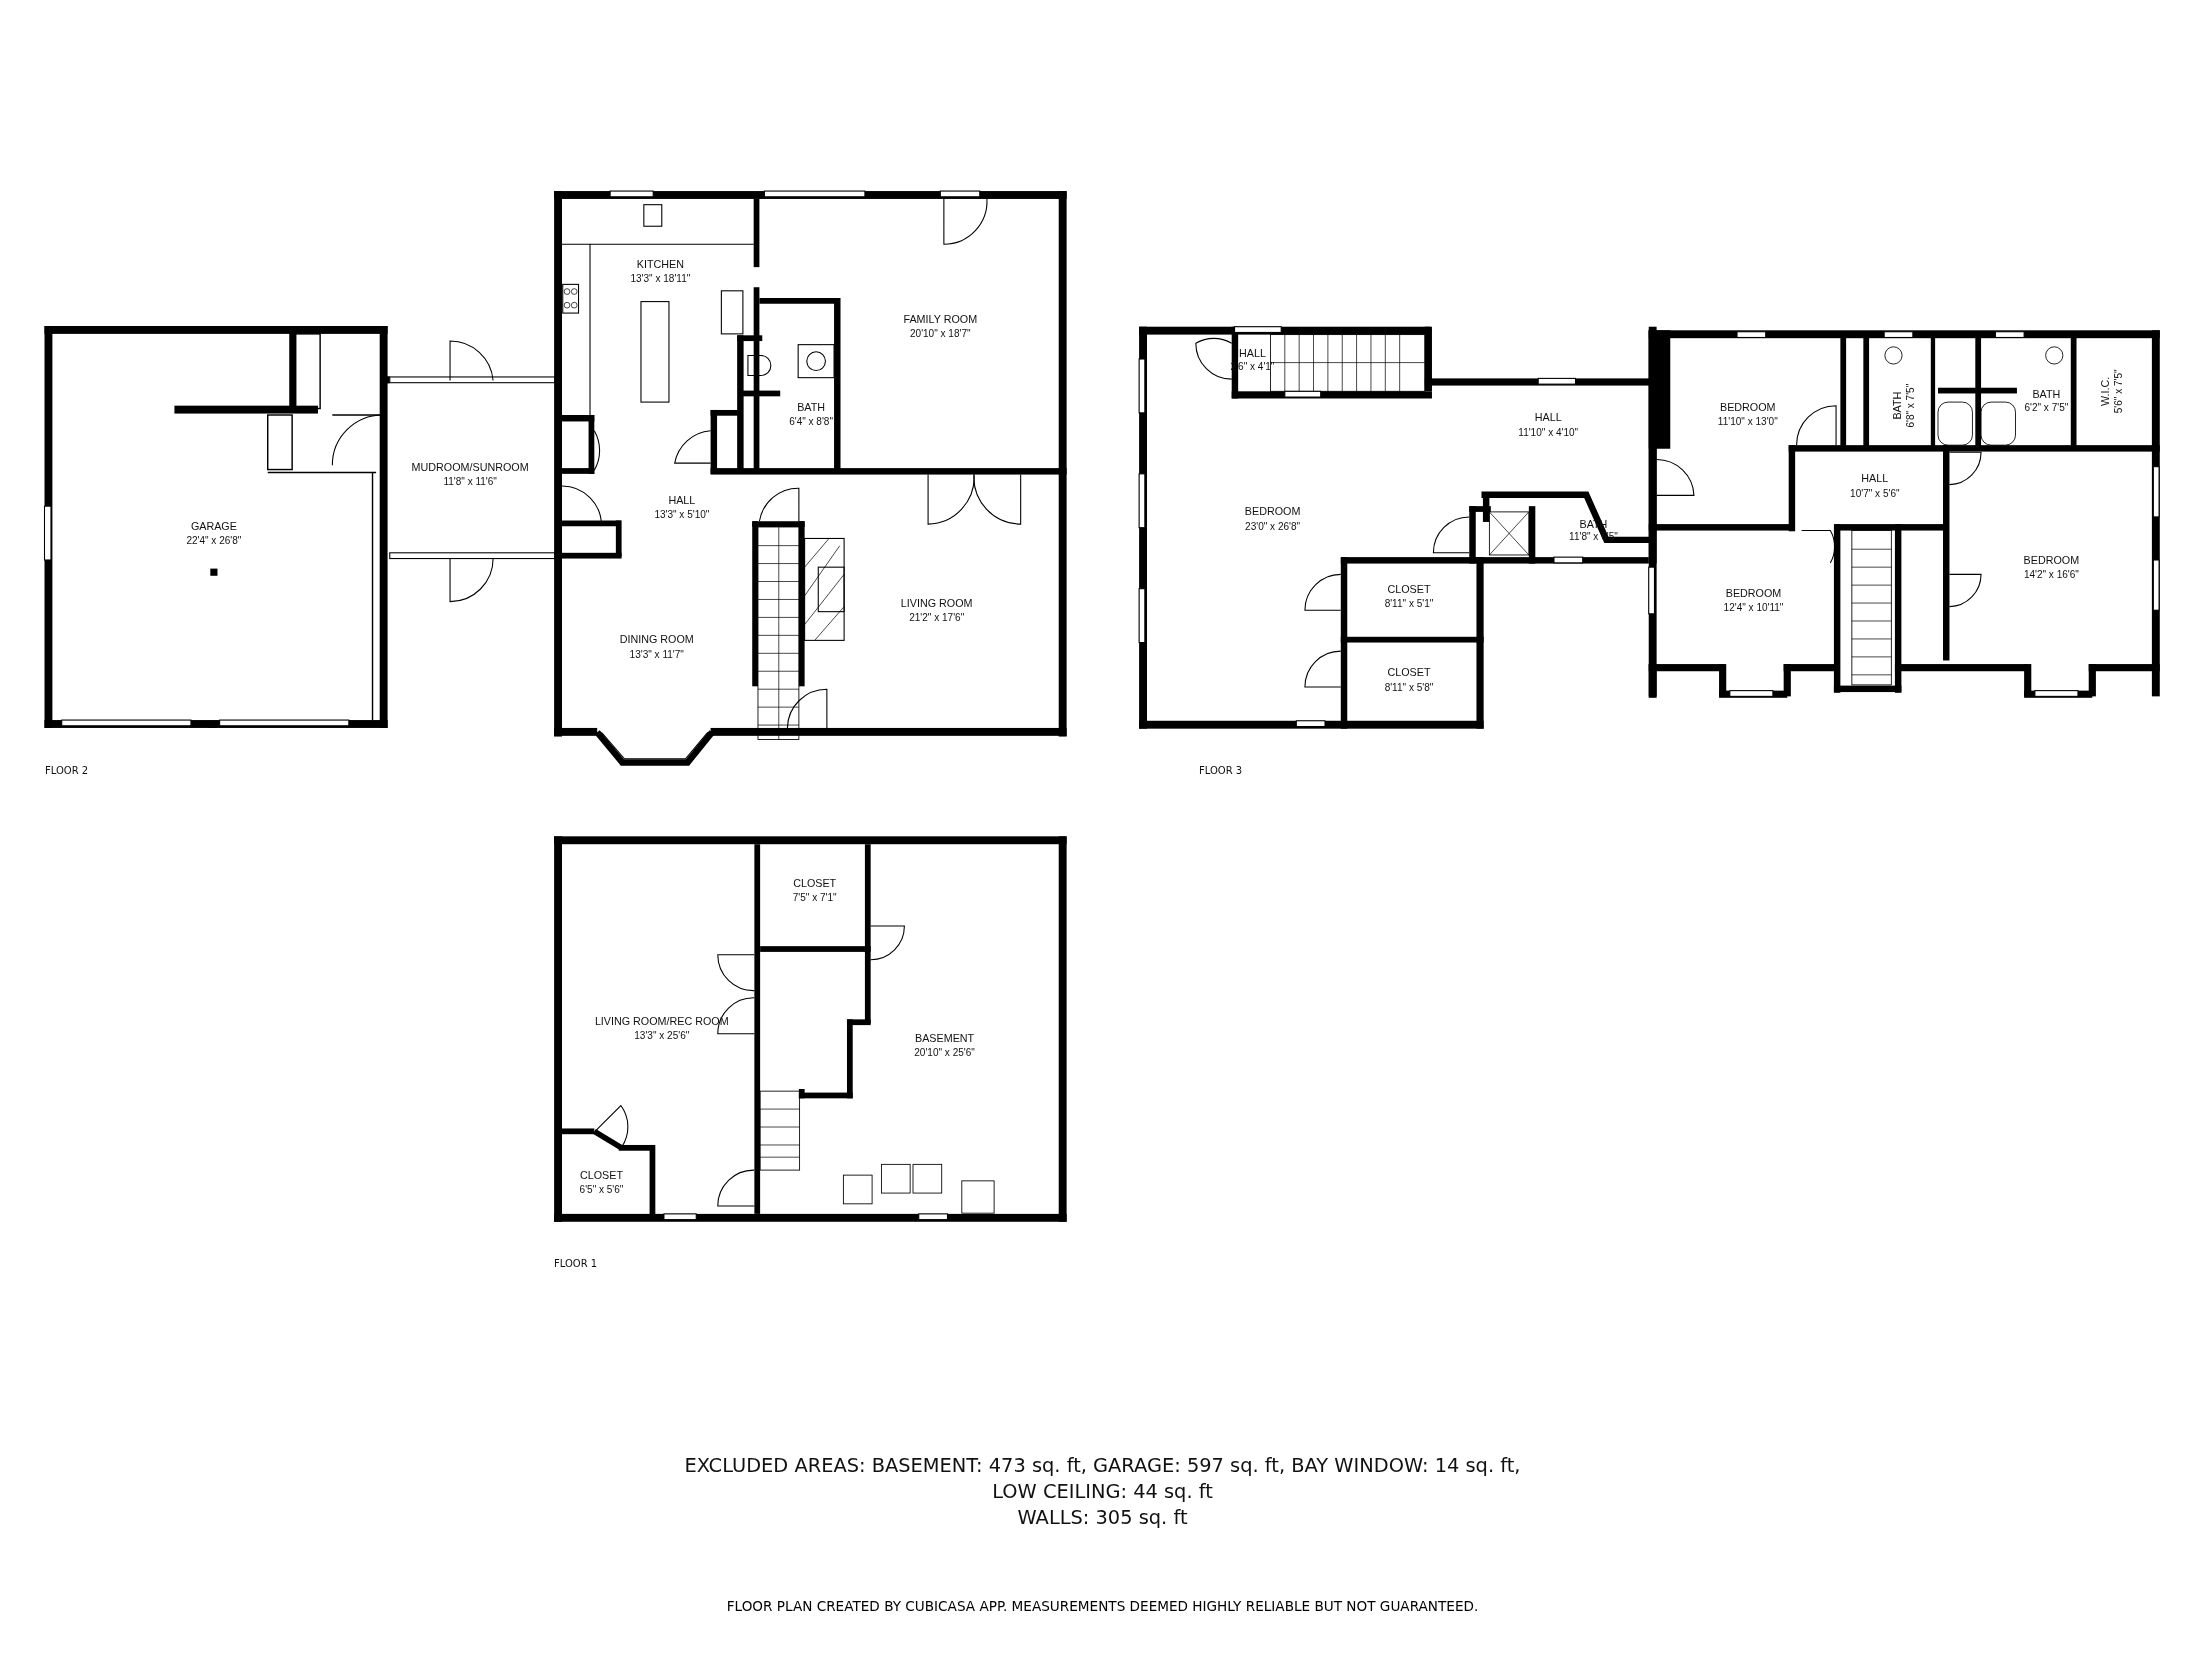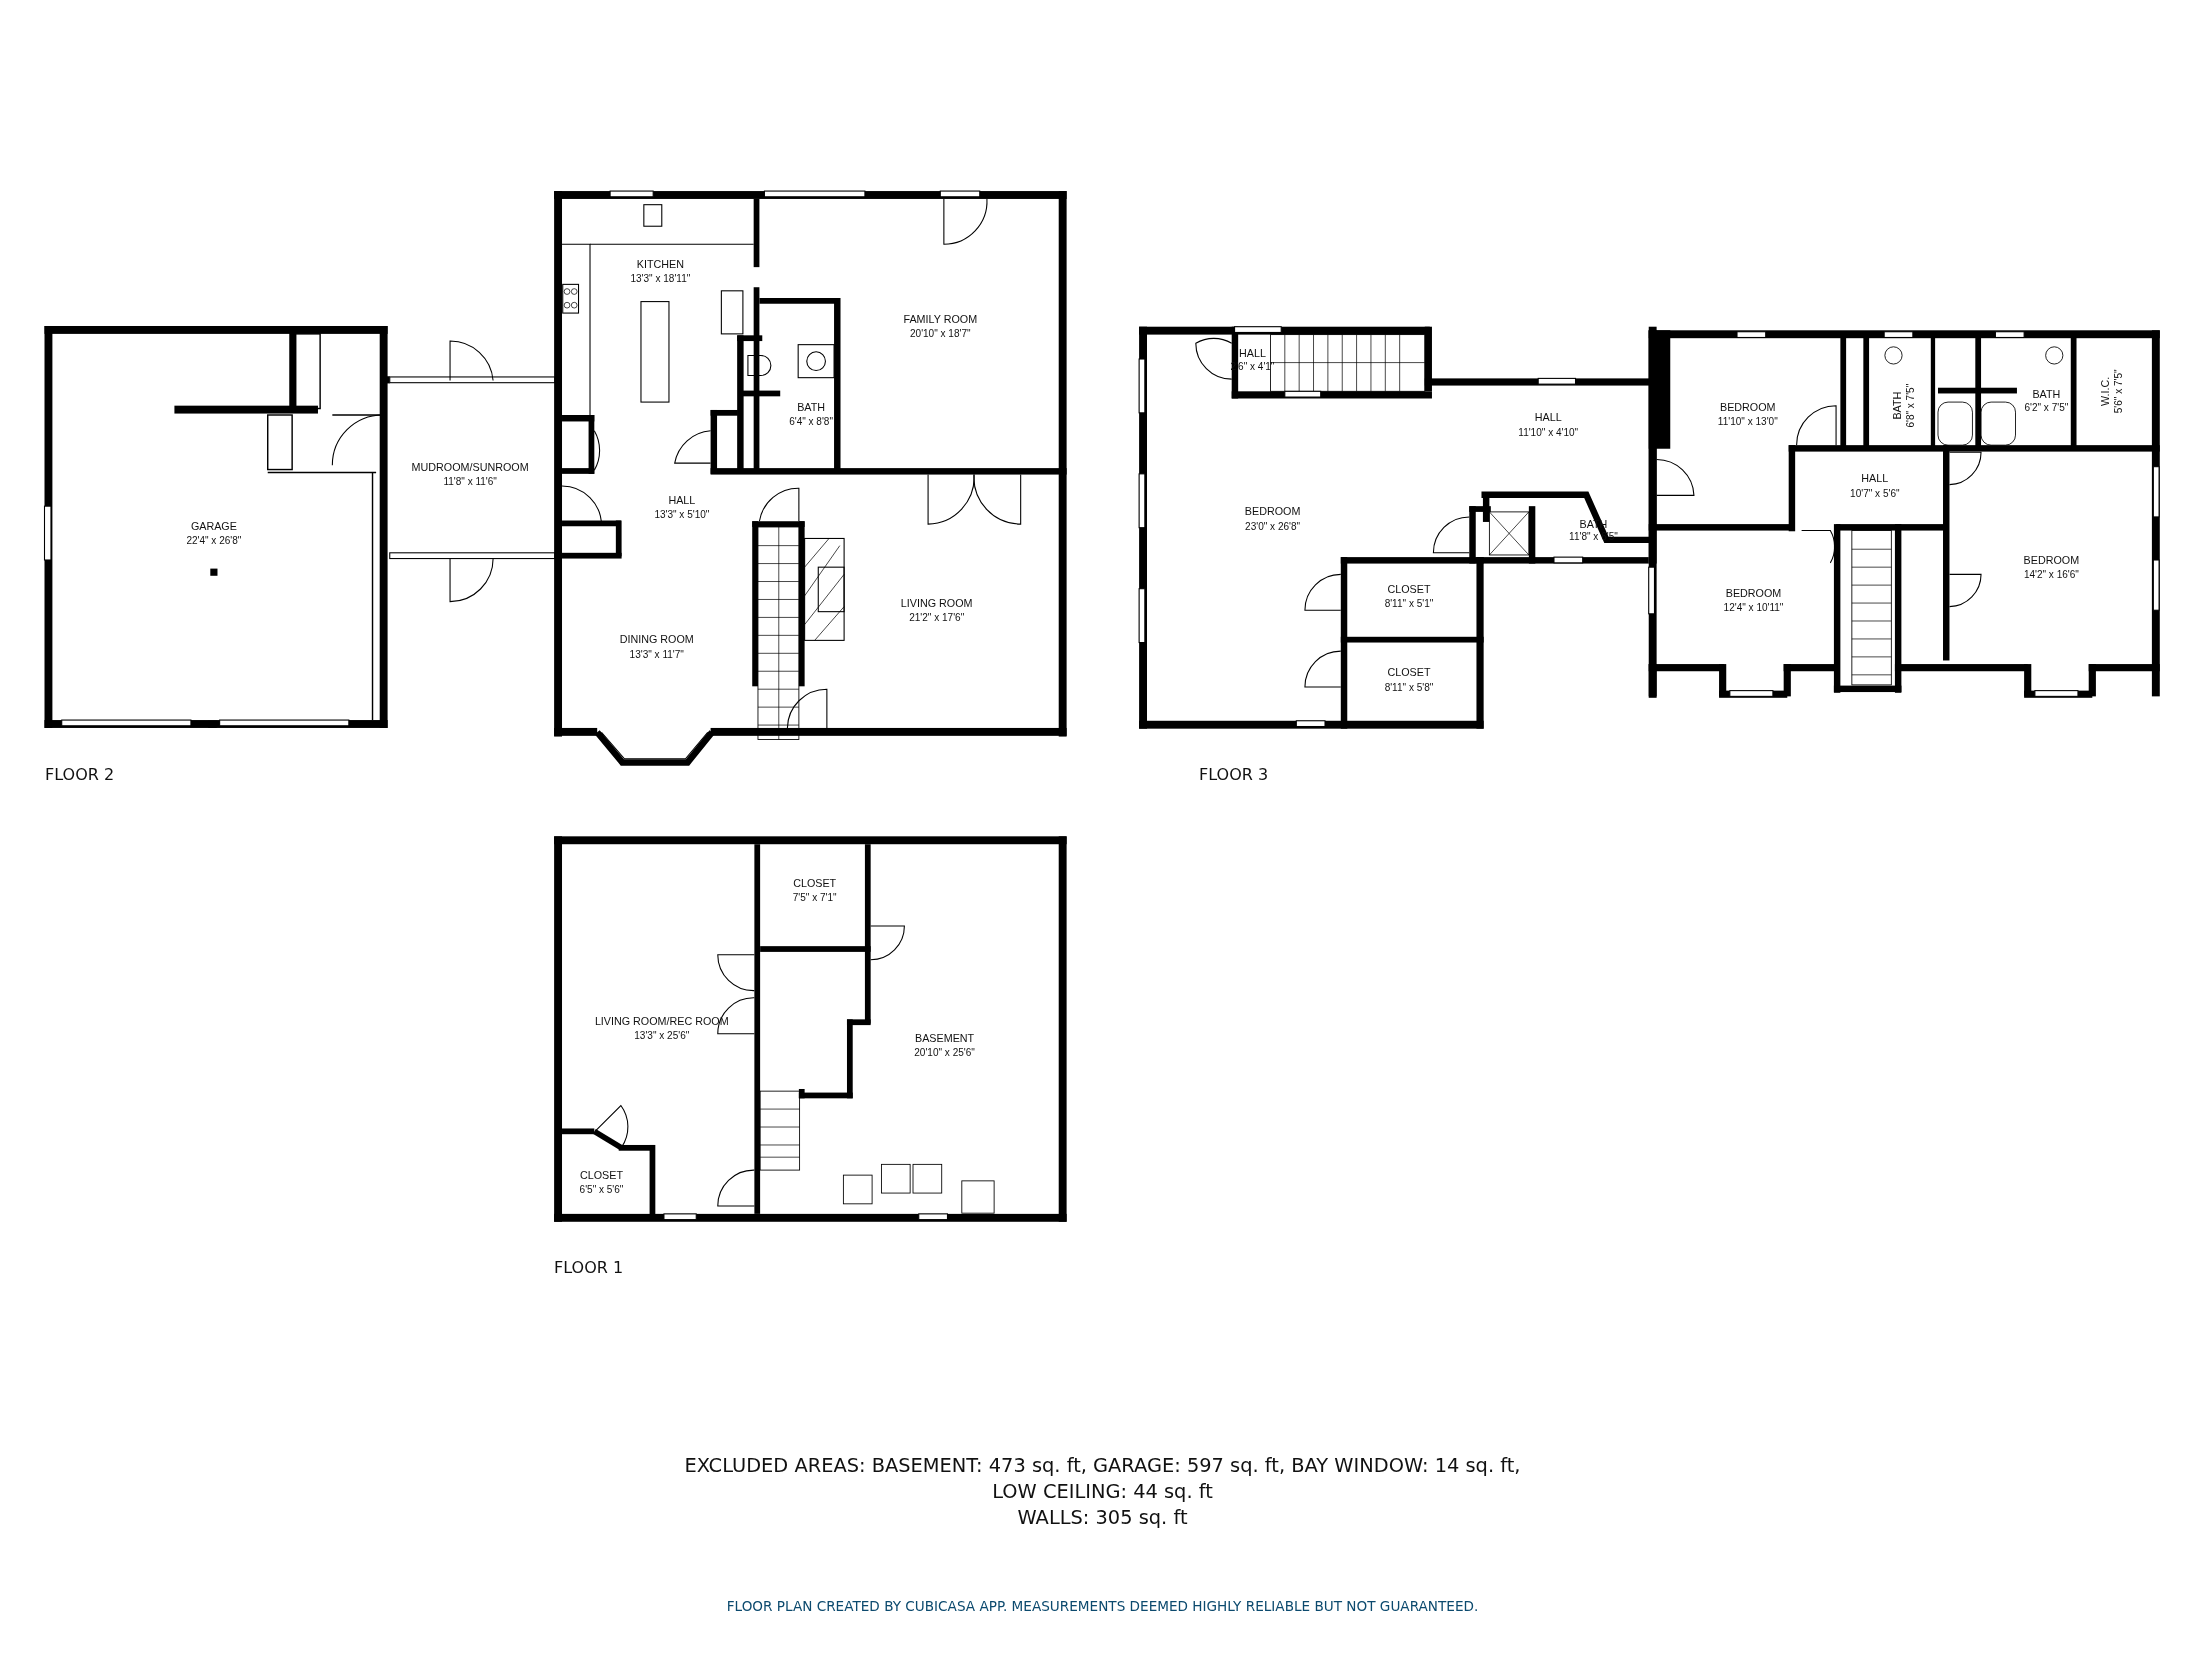--- a/index.html
+++ b/index.html
@@ -4,25 +4,25 @@
 <style>
   html, body { margin: 0; padding: 0; background: #ffffff; }
   body { width: 2205px; height: 1654px; position: relative; overflow: hidden; font-family: "DejaVu Sans", sans-serif; }
   #plan { position: absolute; left: 0; top: 0; width: 2205px; height: 1654px; }
   .wall { fill: #000; }
   .thin { fill: none; stroke: #000; stroke-width: 2; }
   .win { fill: #fff; stroke: #000; stroke-width: 1.5; }
   .door-arc { fill: none; stroke: #000; stroke-width: 1.5; }
   .room-name { font-family: "Liberation Sans", sans-serif; font-size: 15px; fill: #111; text-anchor: middle; }
   .room-dim { font-family: "Liberation Sans", sans-serif; font-size: 14px; fill: #111; text-anchor: middle; }
-  .floor-label { position: absolute; font-family: "DejaVu Sans", sans-serif; font-size: 16px; color: #111; }
+  .floor-label { position: absolute; font-family: "DejaVu Sans", sans-serif; font-size: 10px; color: #111; }
   .summary { position: absolute; left: 0; width: 2205px; text-align: center; font-family: "DejaVu Sans", sans-serif; color: #111; }
   .summary .total { font-size: 19.4px; font-weight: bold; line-height: 26px; }
   .summary .line { font-size: 19.4px; line-height: 26px; }
-  .disclaimer { position: absolute; left: 0; width: 2205px; text-align: center; top: 1598px; font-size: 13.6px; font-family: "DejaVu Sans", sans-serif; color: #0c4a6e; }
+  .disclaimer { position: absolute; left: 0; width: 2205px; text-align: center; top: 1598px; font-size: 13.6px; font-family: "DejaVu Sans", sans-serif; color: #000000; }
 </style>
 </head>
 <body>
 
 <svg id="plan" viewBox="0 0 3072 2304" xmlns="http://www.w3.org/2000/svg">
 
   <g>
 
     <g>
       <rect class="wall" x="62" y="454" width="478" height="11"></rect>

